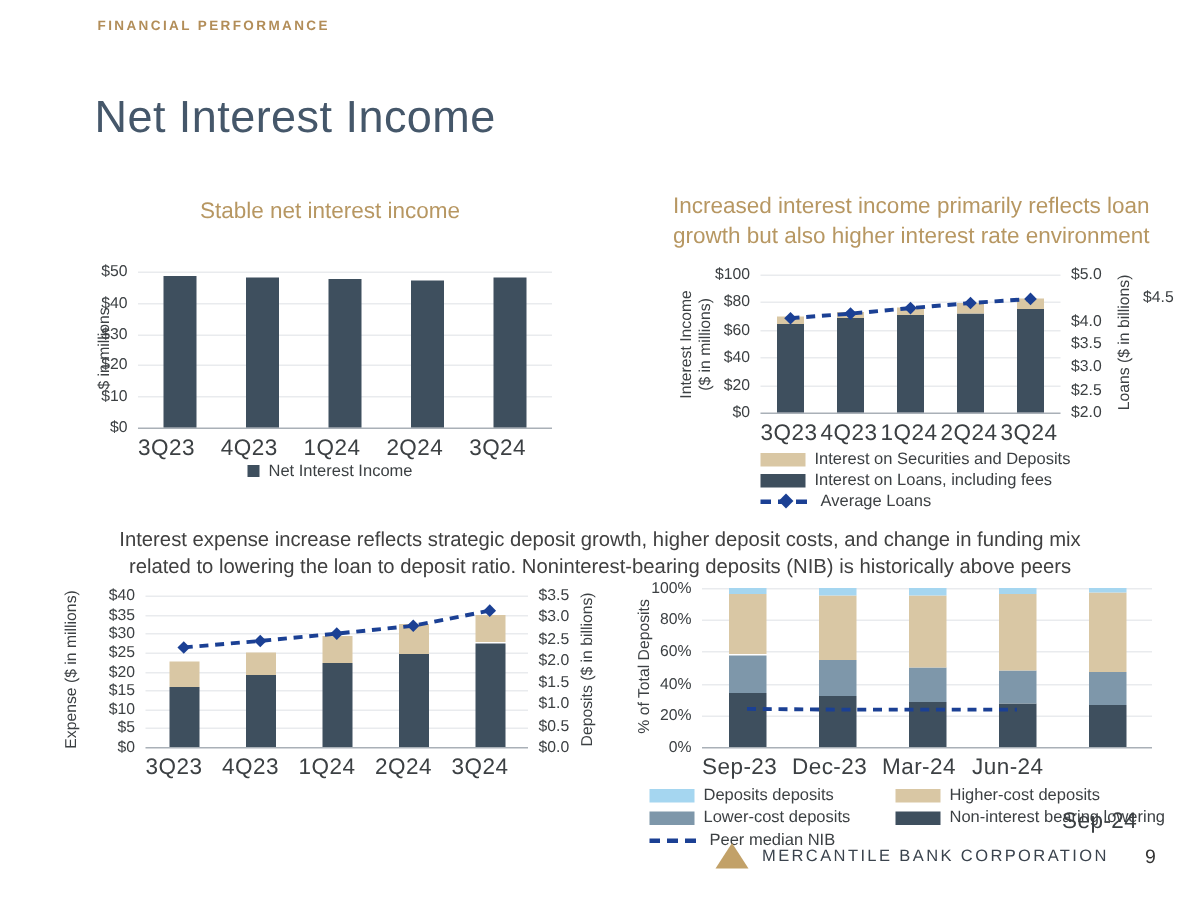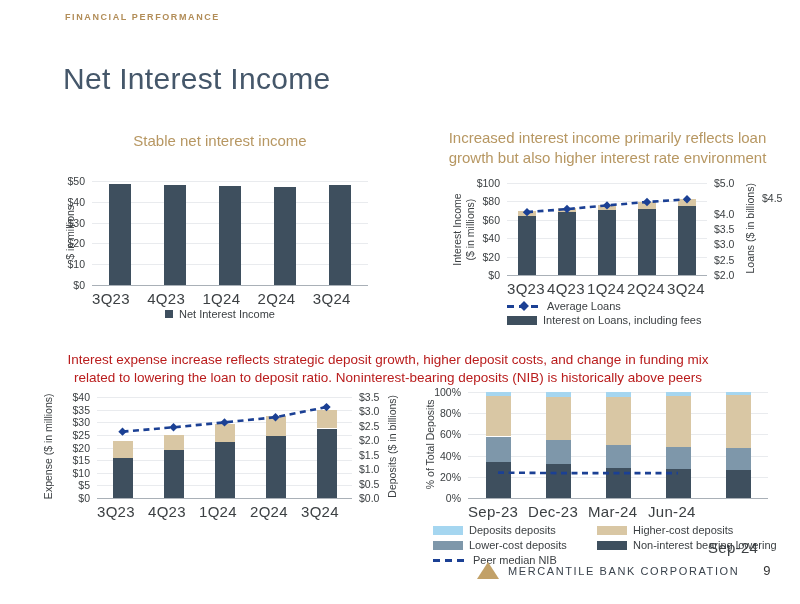--- a/index.html
+++ b/index.html
@@ -55,22 +55,22 @@
   #chart-3 .legend {left:33px; top:139px; display:grid; grid-template-columns:164px auto; row-gap:3px;}
 
   .sw {flex:0 0 auto;}
   .sw-square {width:8px; height:8px;}
   .sw-bar {width:30px; height:9px;}
   .sw-dash, .sw-dash-diamond {width:34px; height:11px; position:relative;
       background-size:100% 3px; background-position:0 center; background-repeat:no-repeat;}
   .sw-diamond {position:absolute; left:50%; top:50%; width:7px; height:7px;
       transform:translate(-50%,-50%) rotate(45deg);}
 
-  .band-text {position:absolute; left:18px; top:351px; width:740px; text-align:center;
-      font-size:13.5px; line-height:1.33; color:#b91c1c; white-space:pre-line;}
+  .band-text {position:absolute; left:30px; top:351px; width:740px; text-align:center;
+      font-size:13.5px; line-height:1.33; color:#404040; white-space:pre-line;}
 
   .footer {position:absolute; left:477px; top:562px; display:flex; align-items:center;}
   .tri {width:0; height:0; border-left:11px solid transparent; border-right:11px solid transparent;
         border-bottom:17px solid #c2a168; margin-right:9px;}
   .company {font-size:11px; letter-spacing:1.6px; color:#3a434d;}
   .pagenum {font-size:13px; color:#333; margin-left:24px;}
 </style>
 </head>
 <body>
 
@@ -159,28 +159,32 @@
           <polyline points="20.0,29.1 60.0,26.1 100.0,22.4 140.0,19.0 180.0,16.3" fill="none" stroke="#1b4094" stroke-width="2.6" stroke-dasharray="6 4.5"></polyline>
           <path d="M 20 24.93333333333334 L 24.2 29.13333333333334 L 20 33.33333333333334 L 15.8 29.13333333333334 Z" fill="#1b4094"></path>
           <path d="M 60 21.866666666666664 L 64.2 26.066666666666663 L 60 30.266666666666662 L 55.8 26.066666666666663 Z" fill="#1b4094"></path>
           <path d="M 100 18.186666666666685 L 104.2 22.386666666666684 L 100 26.586666666666684 L 95.8 22.386666666666684 Z" fill="#1b4094"></path>
           <path d="M 140 14.813333333333336 L 144.2 19.013333333333335 L 140 23.213333333333335 L 135.8 19.013333333333335 Z" fill="#1b4094"></path>
           <path d="M 180 12.053333333333345 L 184.2 16.253333333333345 L 180 20.453333333333344 L 175.8 16.253333333333345 Z" fill="#1b4094"></path>
         </svg>
       </div>
     <div class="legend">
         <span class="legend-item">
+          <span class="sw sw-bar" style="background: rgb(217, 199, 164);"></span>
+          <span class="legend-label">Interest on Securities and Deposits</span>
+        </span>
+        <span class="legend-item">
+          <span class="sw sw-bar" style="background: rgb(62, 79, 94);"></span>
+          <span class="legend-label">Interest on Loans, including fees</span>
+        </span>
+        <span class="legend-item">
           <span class="sw sw-dash-diamond" style="background-image: repeating-linear-gradient(90deg, rgb(27, 64, 148) 0px, rgb(27, 64, 148) 7px, transparent 7px, transparent 12px);">
             <span class="sw-diamond" style="background: rgb(27, 64, 148);"></span>
           </span>
           <span class="legend-label">Average Loans</span>
-        </span>
-        <span class="legend-item">
-          <span class="sw sw-bar" style="background: rgb(62, 79, 94);"></span>
-          <span class="legend-label">Interest on Loans, including fees</span>
         </span>
       </div>
   </section>
 
   <div class="band-text">Interest expense increase reflects strategic deposit growth, higher deposit costs, and change in funding mix
 related to lowering the loan to deposit ratio.  Noninterest-bearing deposits (NIB) is historically above peers</div>
 
   <section class="chart" id="chart-2">
     <div class="vlabel left">Expense ($ in millions)</div>
     <div class="vlabel right">Deposits ($ in billions)</div>

